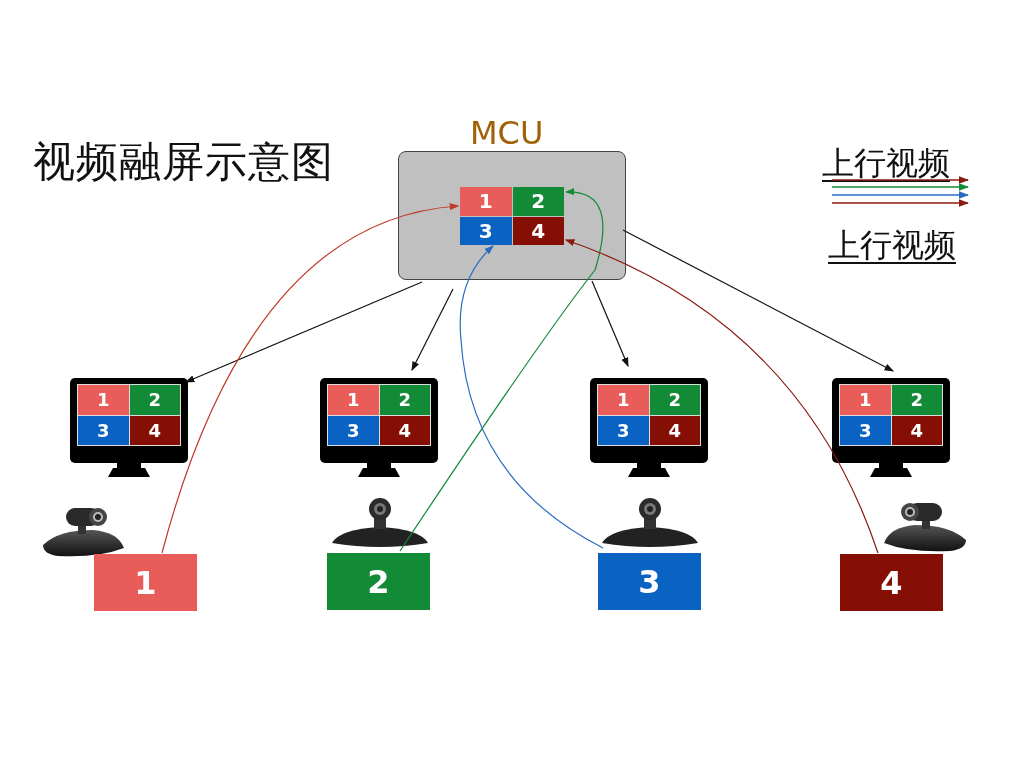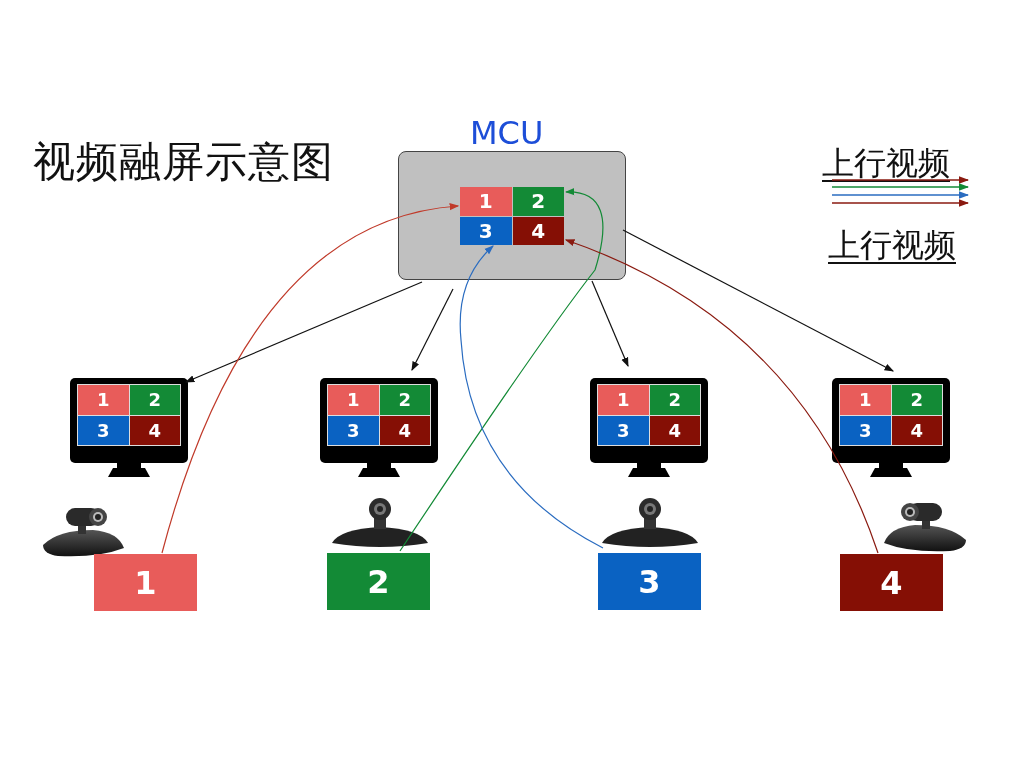--- a/index.html
+++ b/index.html
@@ -1,20 +1,20 @@
 <!DOCTYPE html>
 <html><head>
 <meta charset="utf-8">
 <style>
   html, body { margin: 0; padding: 0; background: #ffffff; }
   body { width: 1024px; height: 768px; position: relative; overflow: hidden;
          font-family: "DejaVu Sans", sans-serif; }
   .title { position: absolute; left: 33px; top: 134px; font-size: 42px; color: #111;
            letter-spacing: 1px; font-family: "DejaVu Sans", sans-serif; }
-  .mcu-label { position: absolute; left: 470px; top: 114px; font-size: 32px; color: #1d4ed8;
+  .mcu-label { position: absolute; left: 470px; top: 114px; font-size: 32px; color: #a16207;
                font-family: "DejaVu Sans", sans-serif; }
   .mcu-box { position: absolute; left: 398px; top: 151px; width: 228px; height: 129px;
              background: #c0c0c0; border: 1.5px solid #444; border-radius: 8px; box-sizing: border-box; }
   .grid { position: absolute; display: grid; grid-template-columns: 1fr 1fr; grid-template-rows: 1fr 1fr; gap: 1px; }
   .cell { display: flex; align-items: center; justify-content: center; color: #fff;
           font-weight: bold; font-family: "DejaVu Sans", sans-serif; }
   .mcu-grid { left: 460px; top: 187px; width: 104px; height: 58px; }
   .mcu-grid .cell { font-size: 20px; }
   .monitor { position: absolute; width: 118px; height: 102px; }
   .monitor .bezel { position: absolute; left: 0; top: 0; width: 118px; height: 85px; background: #000; border-radius: 5px; }

